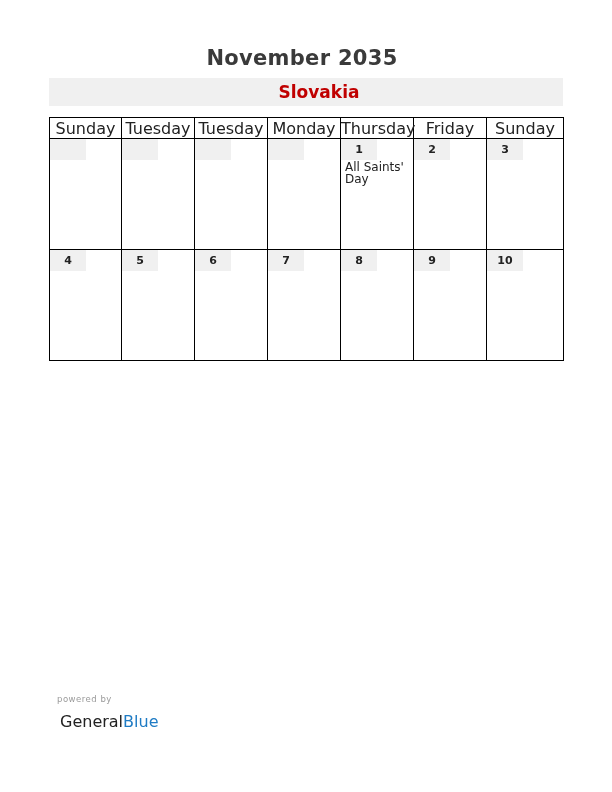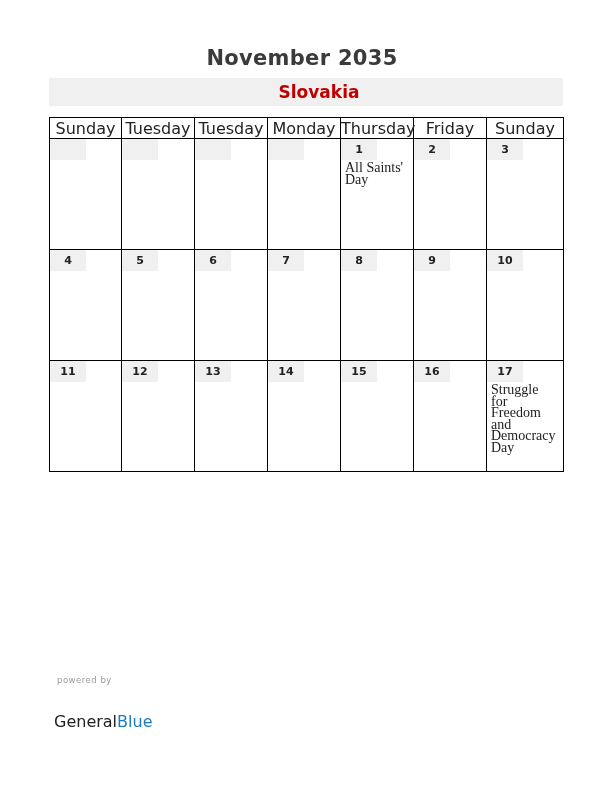--- a/index.html
+++ b/index.html
@@ -5,23 +5,23 @@
   html, body { margin:0; padding:0; background:#ffffff; }
   body { width:612px; height:792px; position:relative; font-family:"DejaVu Sans", sans-serif; overflow:hidden; }
   .title { position:absolute; left:0; top:46px; width:604px; text-align:center; font-size:21px; font-weight:bold; color:#3a3a3a; letter-spacing:0.3px; }
   .country-bar { position:absolute; left:49px; top:78px; width:514px; height:28px; background:#f0f0f0; }
   .country { display:block; text-align:center; line-height:28px; font-size:17px; font-weight:bold; color:#c00000;padding-left:26px; }
   table.cal { position:absolute; left:49px; top:117px; width:515px; border-collapse:collapse; table-layout:fixed; }
   table.cal th, table.cal td { border:1.5px solid #000; padding:0; }
   table.cal th { height:20px; font-weight:normal; font-size:16px; color:#222; text-align:center; vertical-align:middle; }
   table.cal td { height:110px; vertical-align:top; position:relative; }
   .daynum { display:block; width:36px; height:21px; background:#f0f0f0; font-size:11px; font-weight:bold; color:#222; line-height:22px; padding-left:0; text-align:center; box-sizing:border-box; }
-  .holiday { display:block; font-size:14px; color:#222; line-height:11.5px; padding:2px 4px 0 4px;font-family:Liberation Serif, serif; }
-  .footer-powered { position:absolute; left:57px; top:675px; font-size:8.5px; color:#9a9a9a; letter-spacing:0.5px;text-align:center; }
-  .footer-brand { position:absolute; left:54px; top:712px; font-size:16px; }
+  .holiday { display:block; font-size:12px; color:#222; line-height:11.5px; padding:2px 4px 0 4px; }
+  .footer-powered { position:absolute; left:57px; top:694px; font-size:8.5px; color:#9a9a9a; letter-spacing:0.5px;text-align:center; }
+  .footer-brand { position:absolute; left:60px; top:712px; font-size:16px; }
   .brand-general { color:#222; }
   .brand-blue { color:#1e7bc4; }
 </style>
 </head>
 <body>
 
 <div class="title">November 2035</div>
 
 <div class="country-bar">
   <span class="country">Slovakia</span>
@@ -89,43 +89,19 @@
         <td>
           <span class="daynum">8</span>
         </td>
         <td>
           <span class="daynum">9</span>
         </td>
         <td>
           <span class="daynum">10</span>
         </td>
       </tr>
-      <tr>
-        <td>
-          <span class="daynum">11</span>
-        </td>
-        <td>
-          <span class="daynum">12</span>
-        </td>
-        <td>
-          <span class="daynum">13</span>
-        </td>
-        <td>
-          <span class="daynum">14</span>
-        </td>
-        <td>
-          <span class="daynum">15</span>
-        </td>
-        <td>
-          <span class="daynum">16</span>
-        </td>
-        <td>
-          <span class="daynum">17</span>
-          <span class="holiday" style="width: 66px;">Struggle for Freedom and Democracy Day</span>
-        </td>
-      </tr>
     </tbody>
 </table>
 
 <div class="footer-powered">powered by</div>
 <div class="footer-brand">
   <span class="brand-general">General</span><span class="brand-blue">Blue</span>
 </div>
 
 </body></html>

